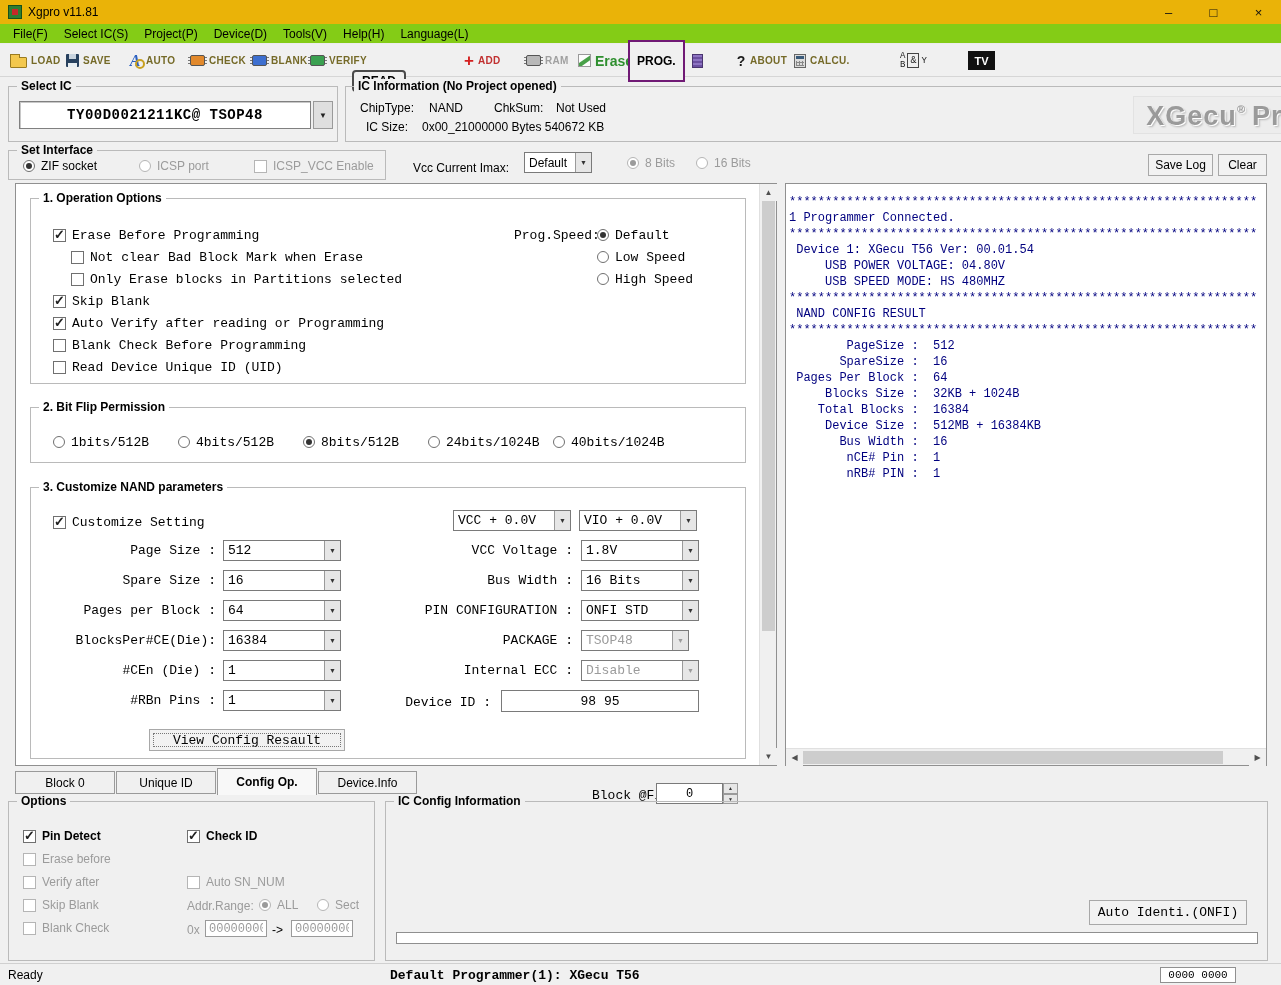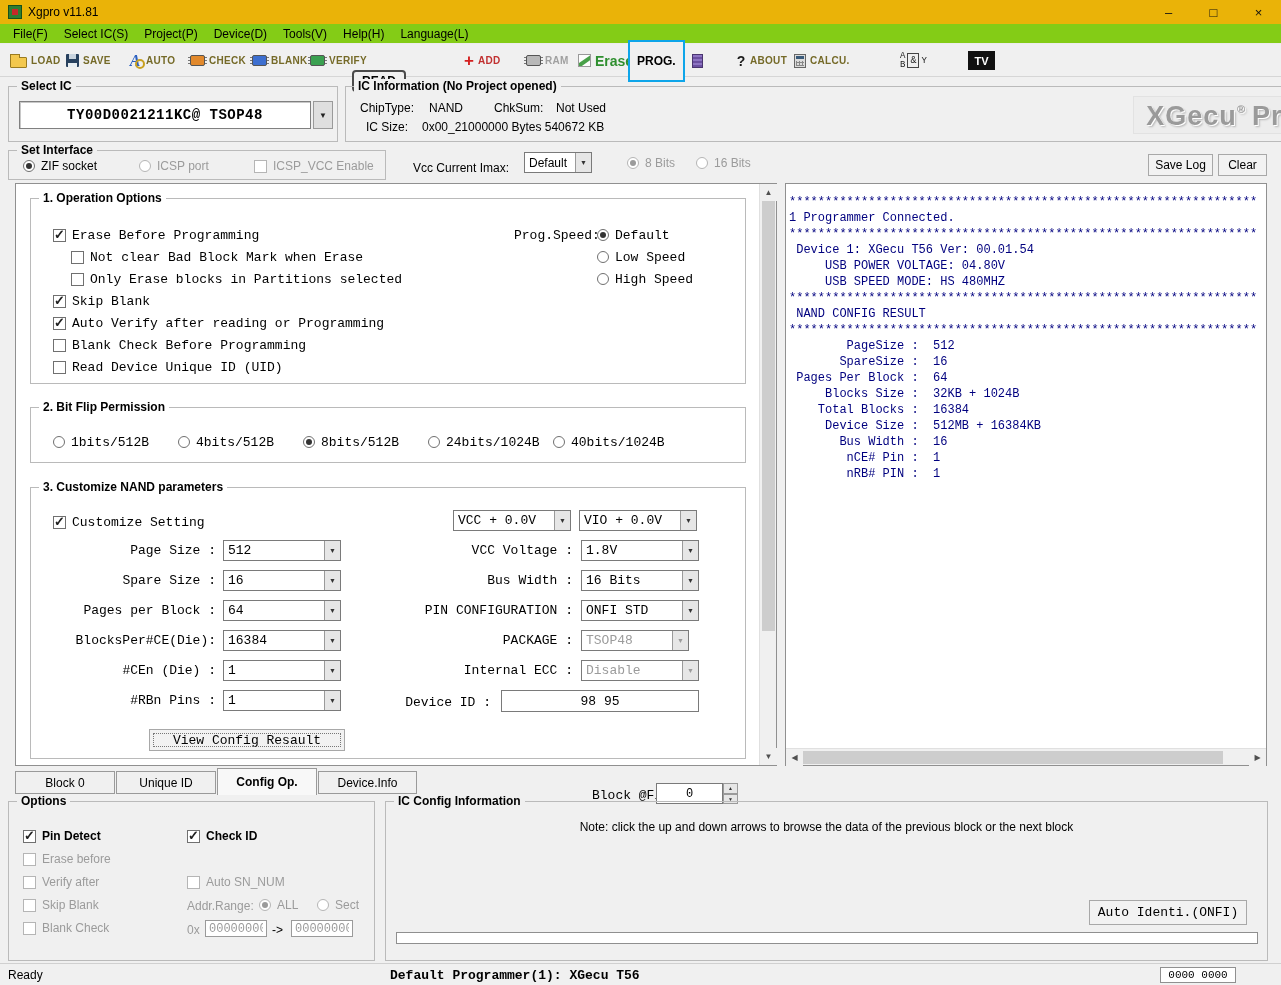--- a/index.html
+++ b/index.html
@@ -19,21 +19,21 @@
   .win-btn{width:45px;height:24px;display:flex;align-items:center;justify-content:center;font-size:13px;color:#111;}
   #menubar{position:absolute;left:0;top:24px;width:1281px;height:20px;background:#84cc16;display:flex;align-items:center;padding-left:5px;border-bottom:1px solid #ececec;}
   .menu-item{padding:0 8px;height:20px;display:flex;align-items:center;}
   #toolbar{position:absolute;left:0;top:44px;width:1281px;height:33px;background:#f0f0f0;border-bottom:1px solid #d6d6d6;}
   .titem{position:absolute;top:4px;height:25px;display:flex;align-items:center;gap:4px;}
   .tlabel{font:bold 10px var(--sans);color:#756a28;letter-spacing:.3px;}
   .tlabel.red{color:#c03030;}
   .tlabel.gray{color:#a0a0a0;}
   .tlabel.green{color:#2f8f2f;font-size:14px;letter-spacing:0;}
   .tbtn-read{border:2px solid #4a4a4a;border-radius:4px;padding:2px 8px;font:bold 12px var(--sans);background:#f0f0f0;margin-top:40px;}
-  .tbtn-prog{border:2px solid #0ea5e9;padding:12px 7px;font:bold 12px var(--sans);background:#f0f0f0;}
+  .tbtn-prog{border:2px solid #701a75;padding:12px 7px;font:bold 12px var(--sans);background:#f0f0f0;}
 
   
   .icon-folder{width:17px;height:11px;background:#f3c84e;border:1px solid #9a7b20;border-radius:1px;position:relative;margin-top:3px;}
   .icon-folder::before{content:"";position:absolute;top:-4px;left:-1px;width:8px;height:3px;background:#f3c84e;border:1px solid #9a7b20;border-bottom:none;}
   .icon-floppy{width:13px;height:13px;background:#28415e;position:relative;border-radius:1px;}
   .icon-floppy::before{content:"";position:absolute;top:0;left:3px;width:7px;height:5px;background:#c9d4de;}
   .icon-floppy::after{content:"";position:absolute;bottom:0;left:2px;width:9px;height:4px;background:#e8eef2;}
   .icon-auto{position:relative;width:14px;height:18px;display:flex;align-items:center;justify-content:center;}
   .icon-auto::before{content:"A";font:italic bold 16px "Liberation Serif",serif;color:#2a5fc0;}
   .icon-auto::after{content:"";position:absolute;right:-3px;bottom:1px;width:6px;height:6px;border:2px solid #c8a020;border-radius:50%;}
@@ -493,21 +493,20 @@
       <span>Blank Check</span>
   </label>
   <span class="slabel dis" style="left:178px;top:121px">0x</span>
   <input class="tinput dis" style="left: 196px; top: 118px; width: 62px; height: 17px;" value="00000000">
   <span class="slabel" style="left:263px;top:121px">-&gt;</span>
   <input class="tinput dis" style="left: 282px; top: 118px; width: 62px; height: 17px;" value="00000000">
 </div>
 
 <div class="grp" style="left:385px;top:801px;width:883px;height:160px">
   <span class="lg">IC Config Information</span>
-  <div class="slabel" style="left:0;right:0;top:18px;text-align:center">Note: click the up and down arrows to browse the data of the previous block or the next block</div>
   <div class="btn mono" style="left:703px;top:98px;width:158px;height:25px">Auto Identi.(ONFI)</div>
   <div id="progress-bar"></div>
 </div>
 
 <div id="statusbar">
   <span class="slabel" style="left:8px;top:4px">Ready</span>
   <span class="mlabel" style="left:390px;top:4px;font-weight:bold">Default Programmer(1): XGecu T56</span>
   <div id="status-counter">0000 0000</div>
 </div>
 

